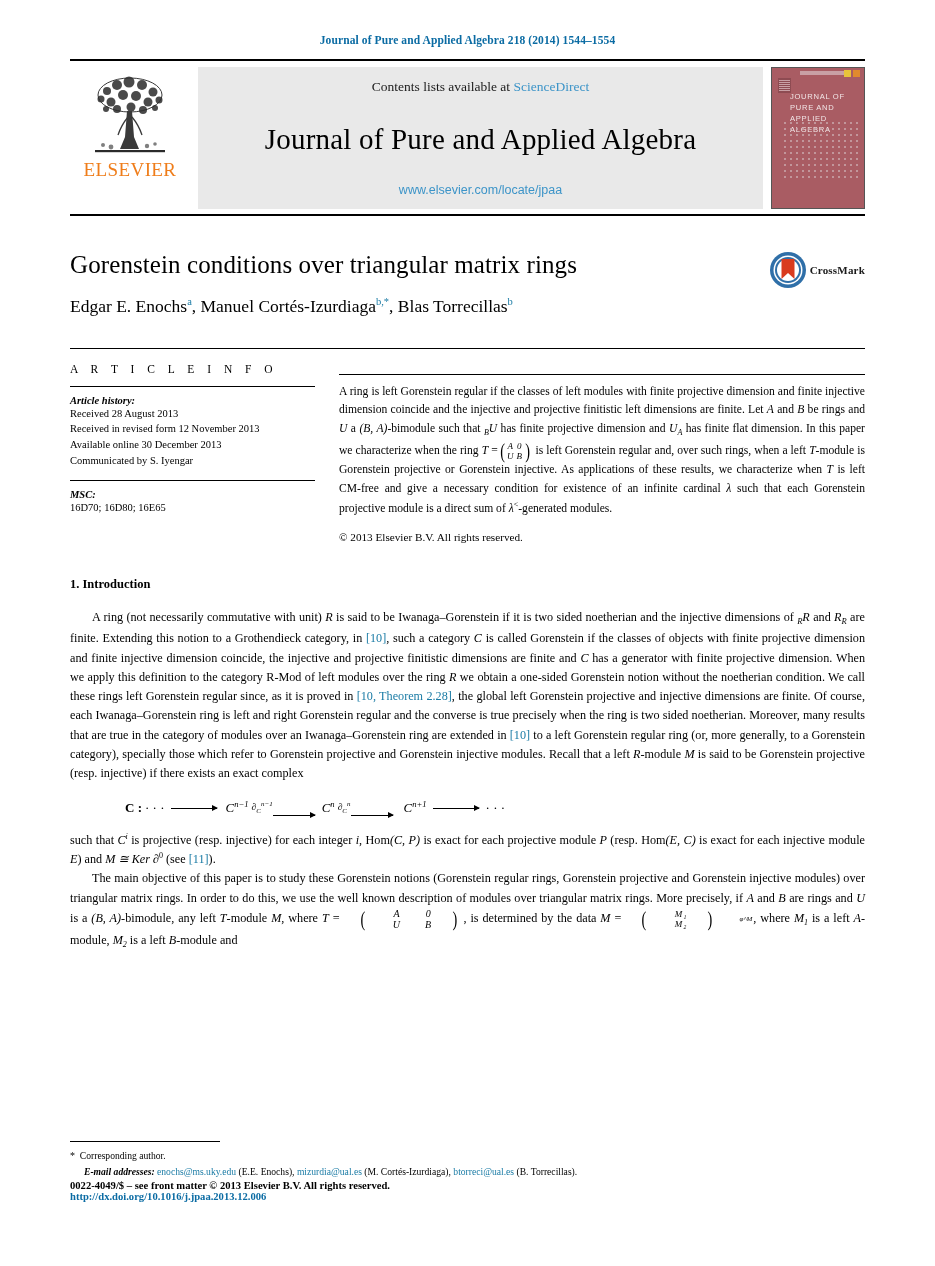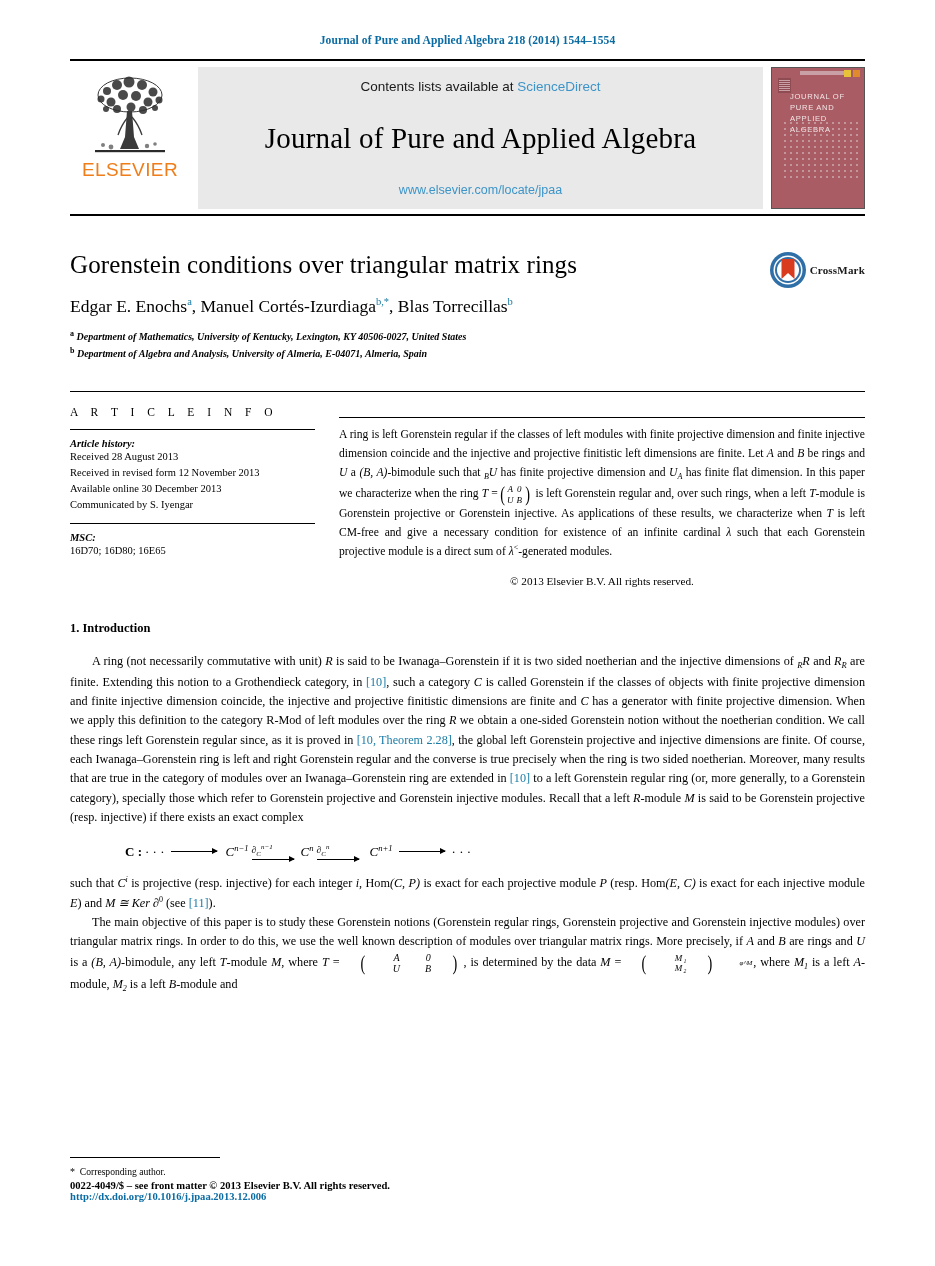--- a/index.html
+++ b/index.html
@@ -47,41 +47,41 @@
     width: 120px;
     flex: 0 0 120px;
     display: flex;
     flex-direction: column;
     align-items: center;
     justify-content: flex-start;
     padding-top: 4px;
   }
   .tree-svg { display:block; }
   .elsevier-word {
-    font-family: Liberation Sans, sans-serif;
+    font-family: Liberation Serif, serif;
     font-size: 19px;
     letter-spacing: 0.4px;
     color: #ef7d1a;
     font-weight: normal;
     margin-top: 1px;
     line-height: 1;
   }
   .center-panel {
     flex: 1 1 auto;
     background: #e9e9e9;
     margin: 0 8px;
     display: flex;
     flex-direction: column;
     align-items: center;
     justify-content: space-between;
     padding: 12px 0 12px 0;
     min-height: 118px;
   }
   .contents-line {
-    font-family: Liberation Sans, sans-serif;
+    font-family: Liberation Serif, serif;
     font-size: 13.5px;
     color: #1a1a1a;
   }
   .contents-line .sd {
     color: #3c94c8;
   }
   .journal-title {
     font-family: "Liberation Serif", serif;
     font-size: 29px;
     color: #000;
@@ -209,21 +209,21 @@
   .msc-codes { font-size: 10.5px; line-height: 1.5; }
 
   .abs-body {
     font-size: 11.6px;
     line-height: 1.62;
     text-align: justify;
     text-justify: inter-word;
   }
   .abs-body i { font-style: italic; }
   .copyright {
-    text-align: center;
+    text-align: left;
     font-size: 11.2px;
     margin-top: 13px;
   }
 
   
   .mat {
     display: inline-flex;
     align-items: center;
     vertical-align: middle;
     font-style: italic;
@@ -278,21 +278,21 @@
     background: #000;
     margin: 0 0 0 4px;
   }
   .arrow::after {
     content:"";
     position:absolute; right:-1px; top:-3px;
     border-left: 6px solid #000;
     border-top: 3.5px solid transparent;
     border-bottom: 3.5px solid transparent;
   }
-  .labeled-arrow { display:inline-flex; flex-direction:column; align-items:flex-start; margin: 0 3px; }
+  .labeled-arrow { display:inline-flex; flex-direction:row; align-items:flex-end; margin: 0 3px; }
   .labeled-arrow .lbl { font-size: 9.5px; font-style: italic; margin-bottom: 1px; }
 
   
   .footer {
     position: absolute;
     left: 70px;
     right: 70px;
     bottom: 64px;
   }
   .foot-rule { width: 150px; border-top: 1px solid #000; margin-bottom: 6px; }
@@ -383,24 +383,20 @@
     </div>
 
     <h1 class="paper-title">Gorenstein conditions over triangular matrix rings</h1>
 
     <div class="authors">
       <span>Edgar E. Enochs</span><sup>a</sup>,
       <span>Manuel Cortés-Izurdiaga</span><sup>b,*</sup>,
       <span>Blas Torrecillas</span><sup>b</sup>
     </div>
 
-    <div class="affils">
-      <div><sup>a</sup> <span>Department of Mathematics, University of Kentucky, Lexington, KY 40506-0027, United States</span></div>
-      <div><sup>b</sup> <span>Department of Algebra and Analysis, University of Almeria, E-04071, Almeria, Spain</span></div>
-    </div>
   </div>
 
   <div class="info-abstract">
 
     <div class="col-info">
       <div class="sec-label">A R T I C L E  I N F O</div>
       <div class="rule-thick"></div>
       <div class="hist-title">Article history:</div>
       <div class="hist-line">Received 28 August 2013</div>
       <div class="hist-line">Received in revised form 12 November 2013</div>
@@ -487,19 +483,28 @@
           <sub style="font-size:7px">φ^M</sub>
         </span><span>, where </span><i><span>M</span><sub style="font-size:8px">1</sub></i><span> is a left </span><i>A</i><span>-module, </span><i><span>M</span><sub style="font-size:8px">2</sub></i><span> is a left </span><i>B</i><span>-module and</span>
     </p>
   </div>
 
   <div class="footer">
     <div class="foot-rule"></div>
     <div class="foot-note">
       <span class="star">*</span>&nbsp;&nbsp;<span>Corresponding author.</span>
     </div>
+    <div class="foot-note foot-indent">
+      <i>E-mail addresses:</i>
+      <span class="lnk">enochs@ms.uky.edu</span>
+      <span>(E.E. Enochs)</span>,
+      <span class="lnk">mizurdia@ual.es</span>
+      <span>(M. Cortés-Izurdiaga)</span>,
+      <span class="lnk">btorreci@ual.es</span>
+      <span>(B. Torrecillas)</span>.
+    </div>
     <div class="issn-block">
       <div class="issn-line">0022-4049/$ – see front matter  © 2013 Elsevier B.V. All rights reserved.</div>
       <div class="doi-line">http://dx.doi.org/10.1016/j.jpaa.2013.12.006</div>
     </div>
   </div>
 
 </div>
 
 </body></html>

